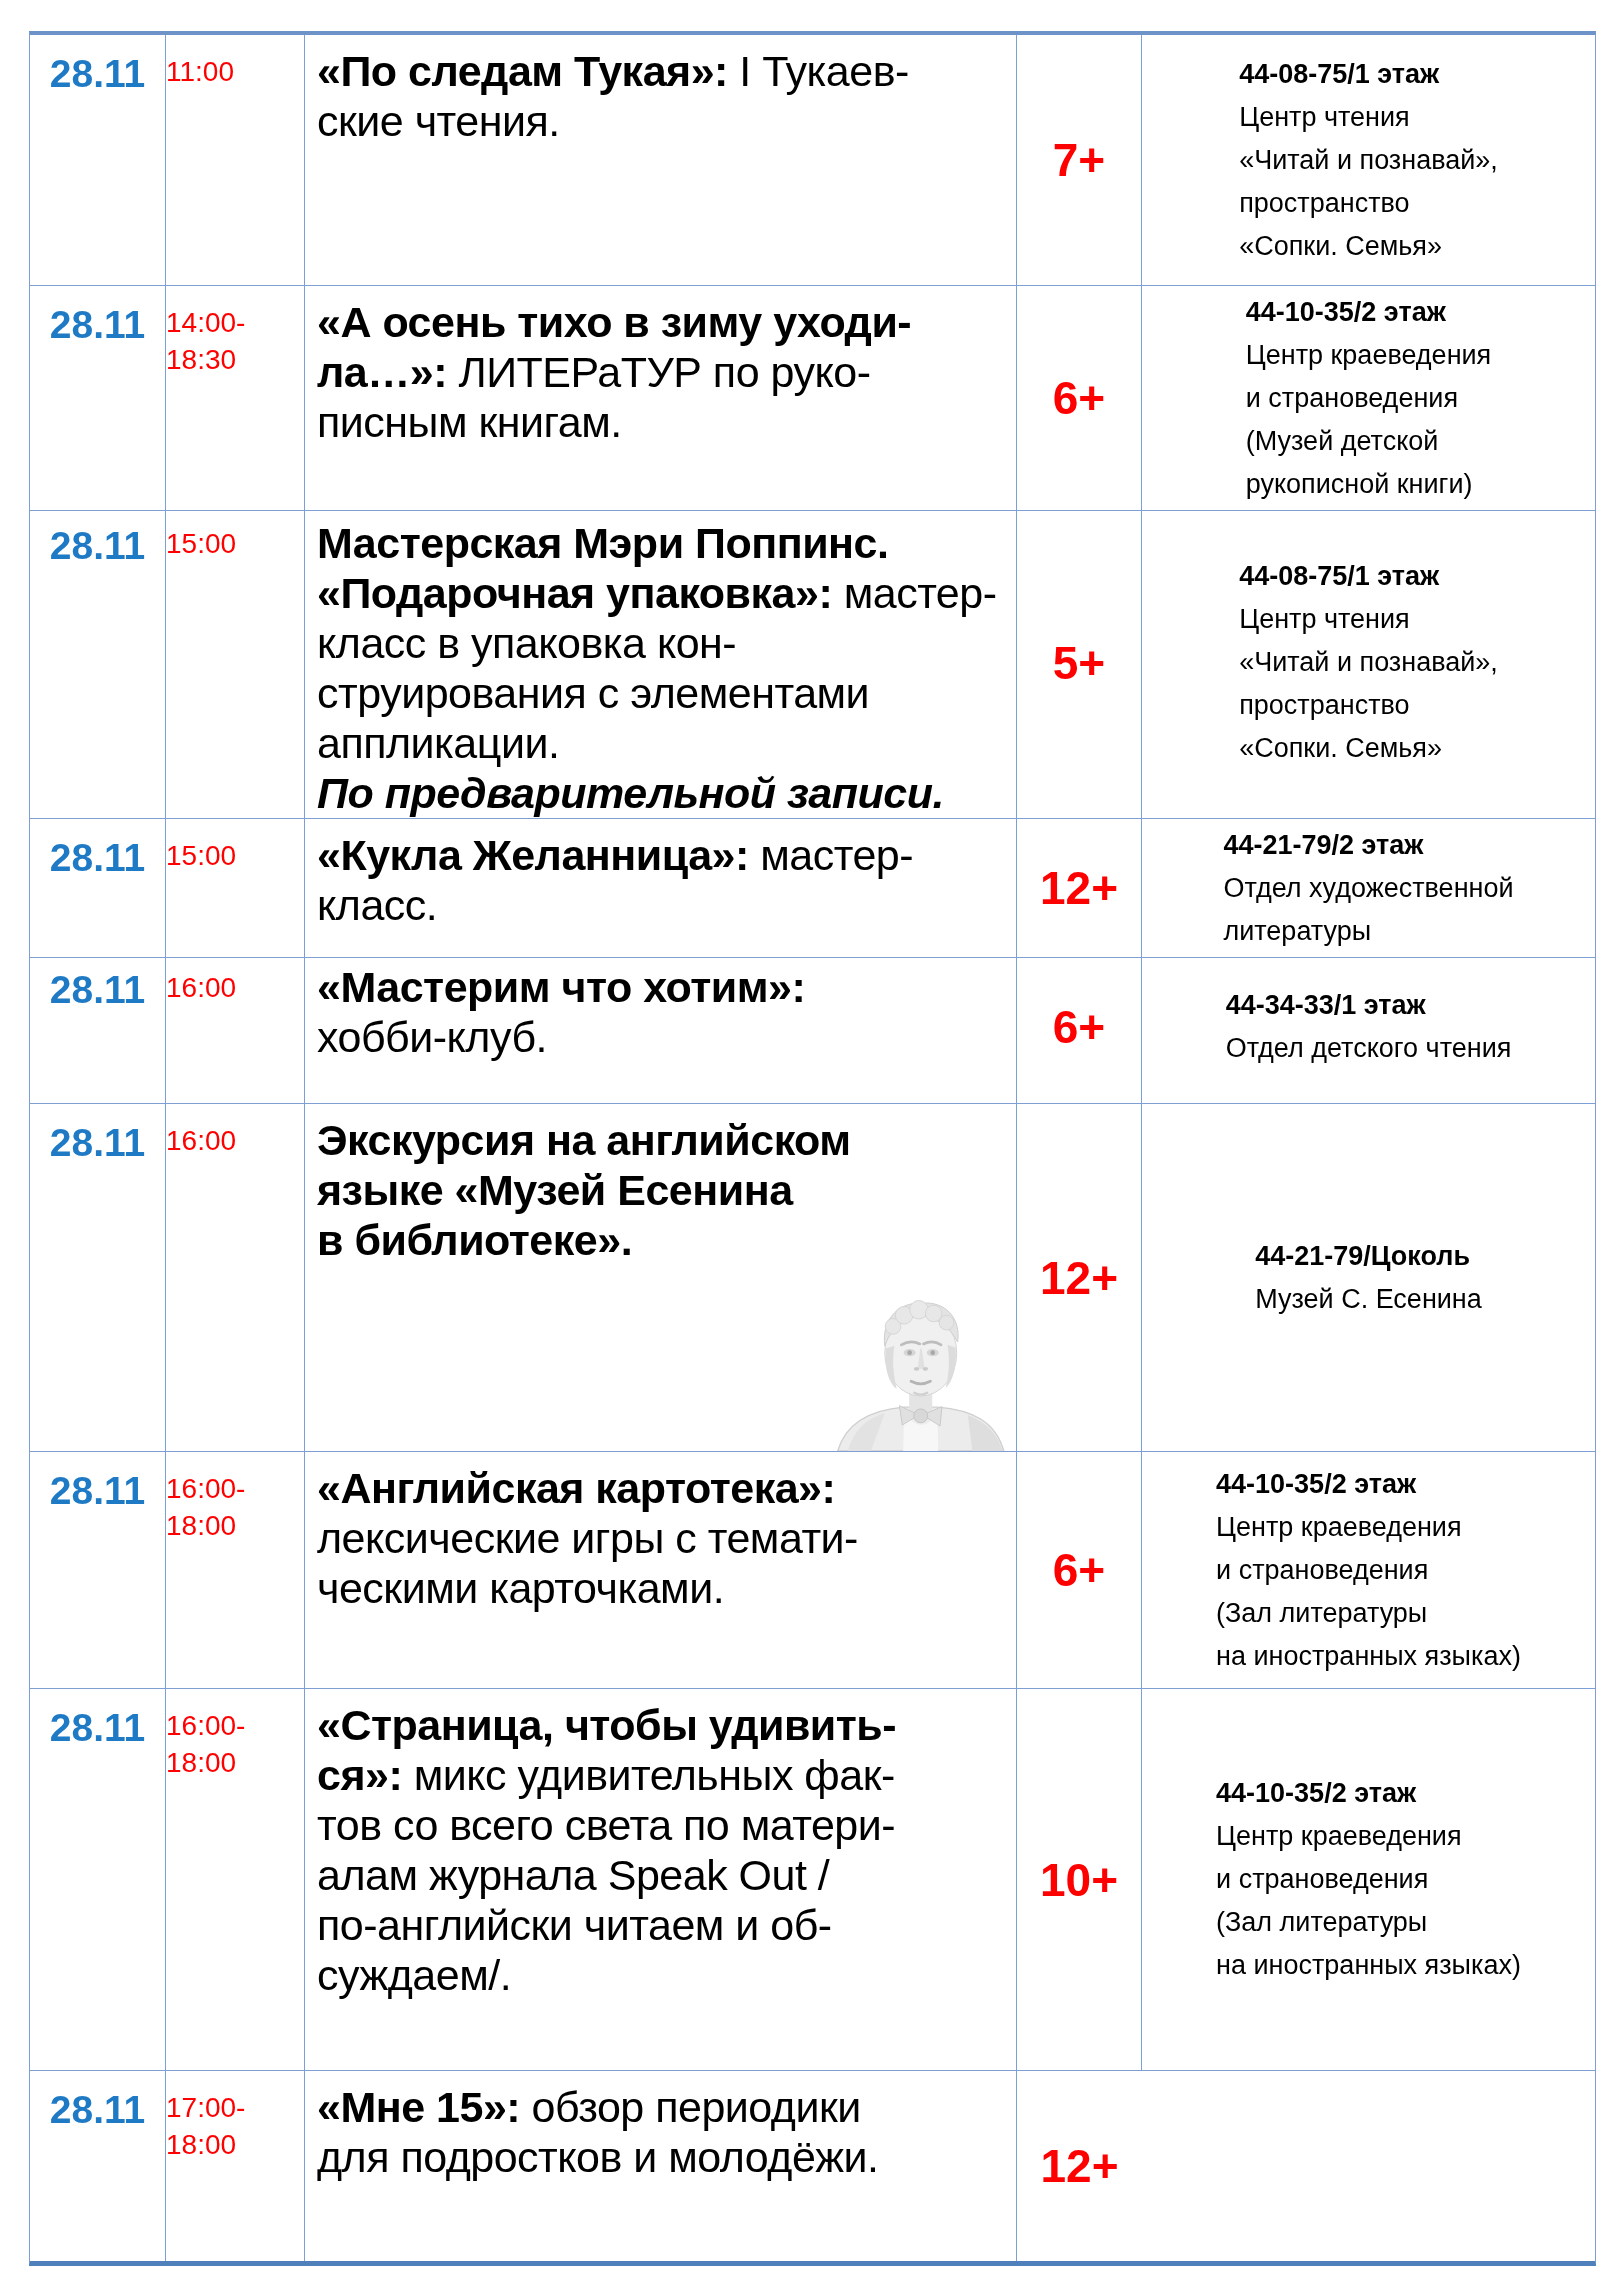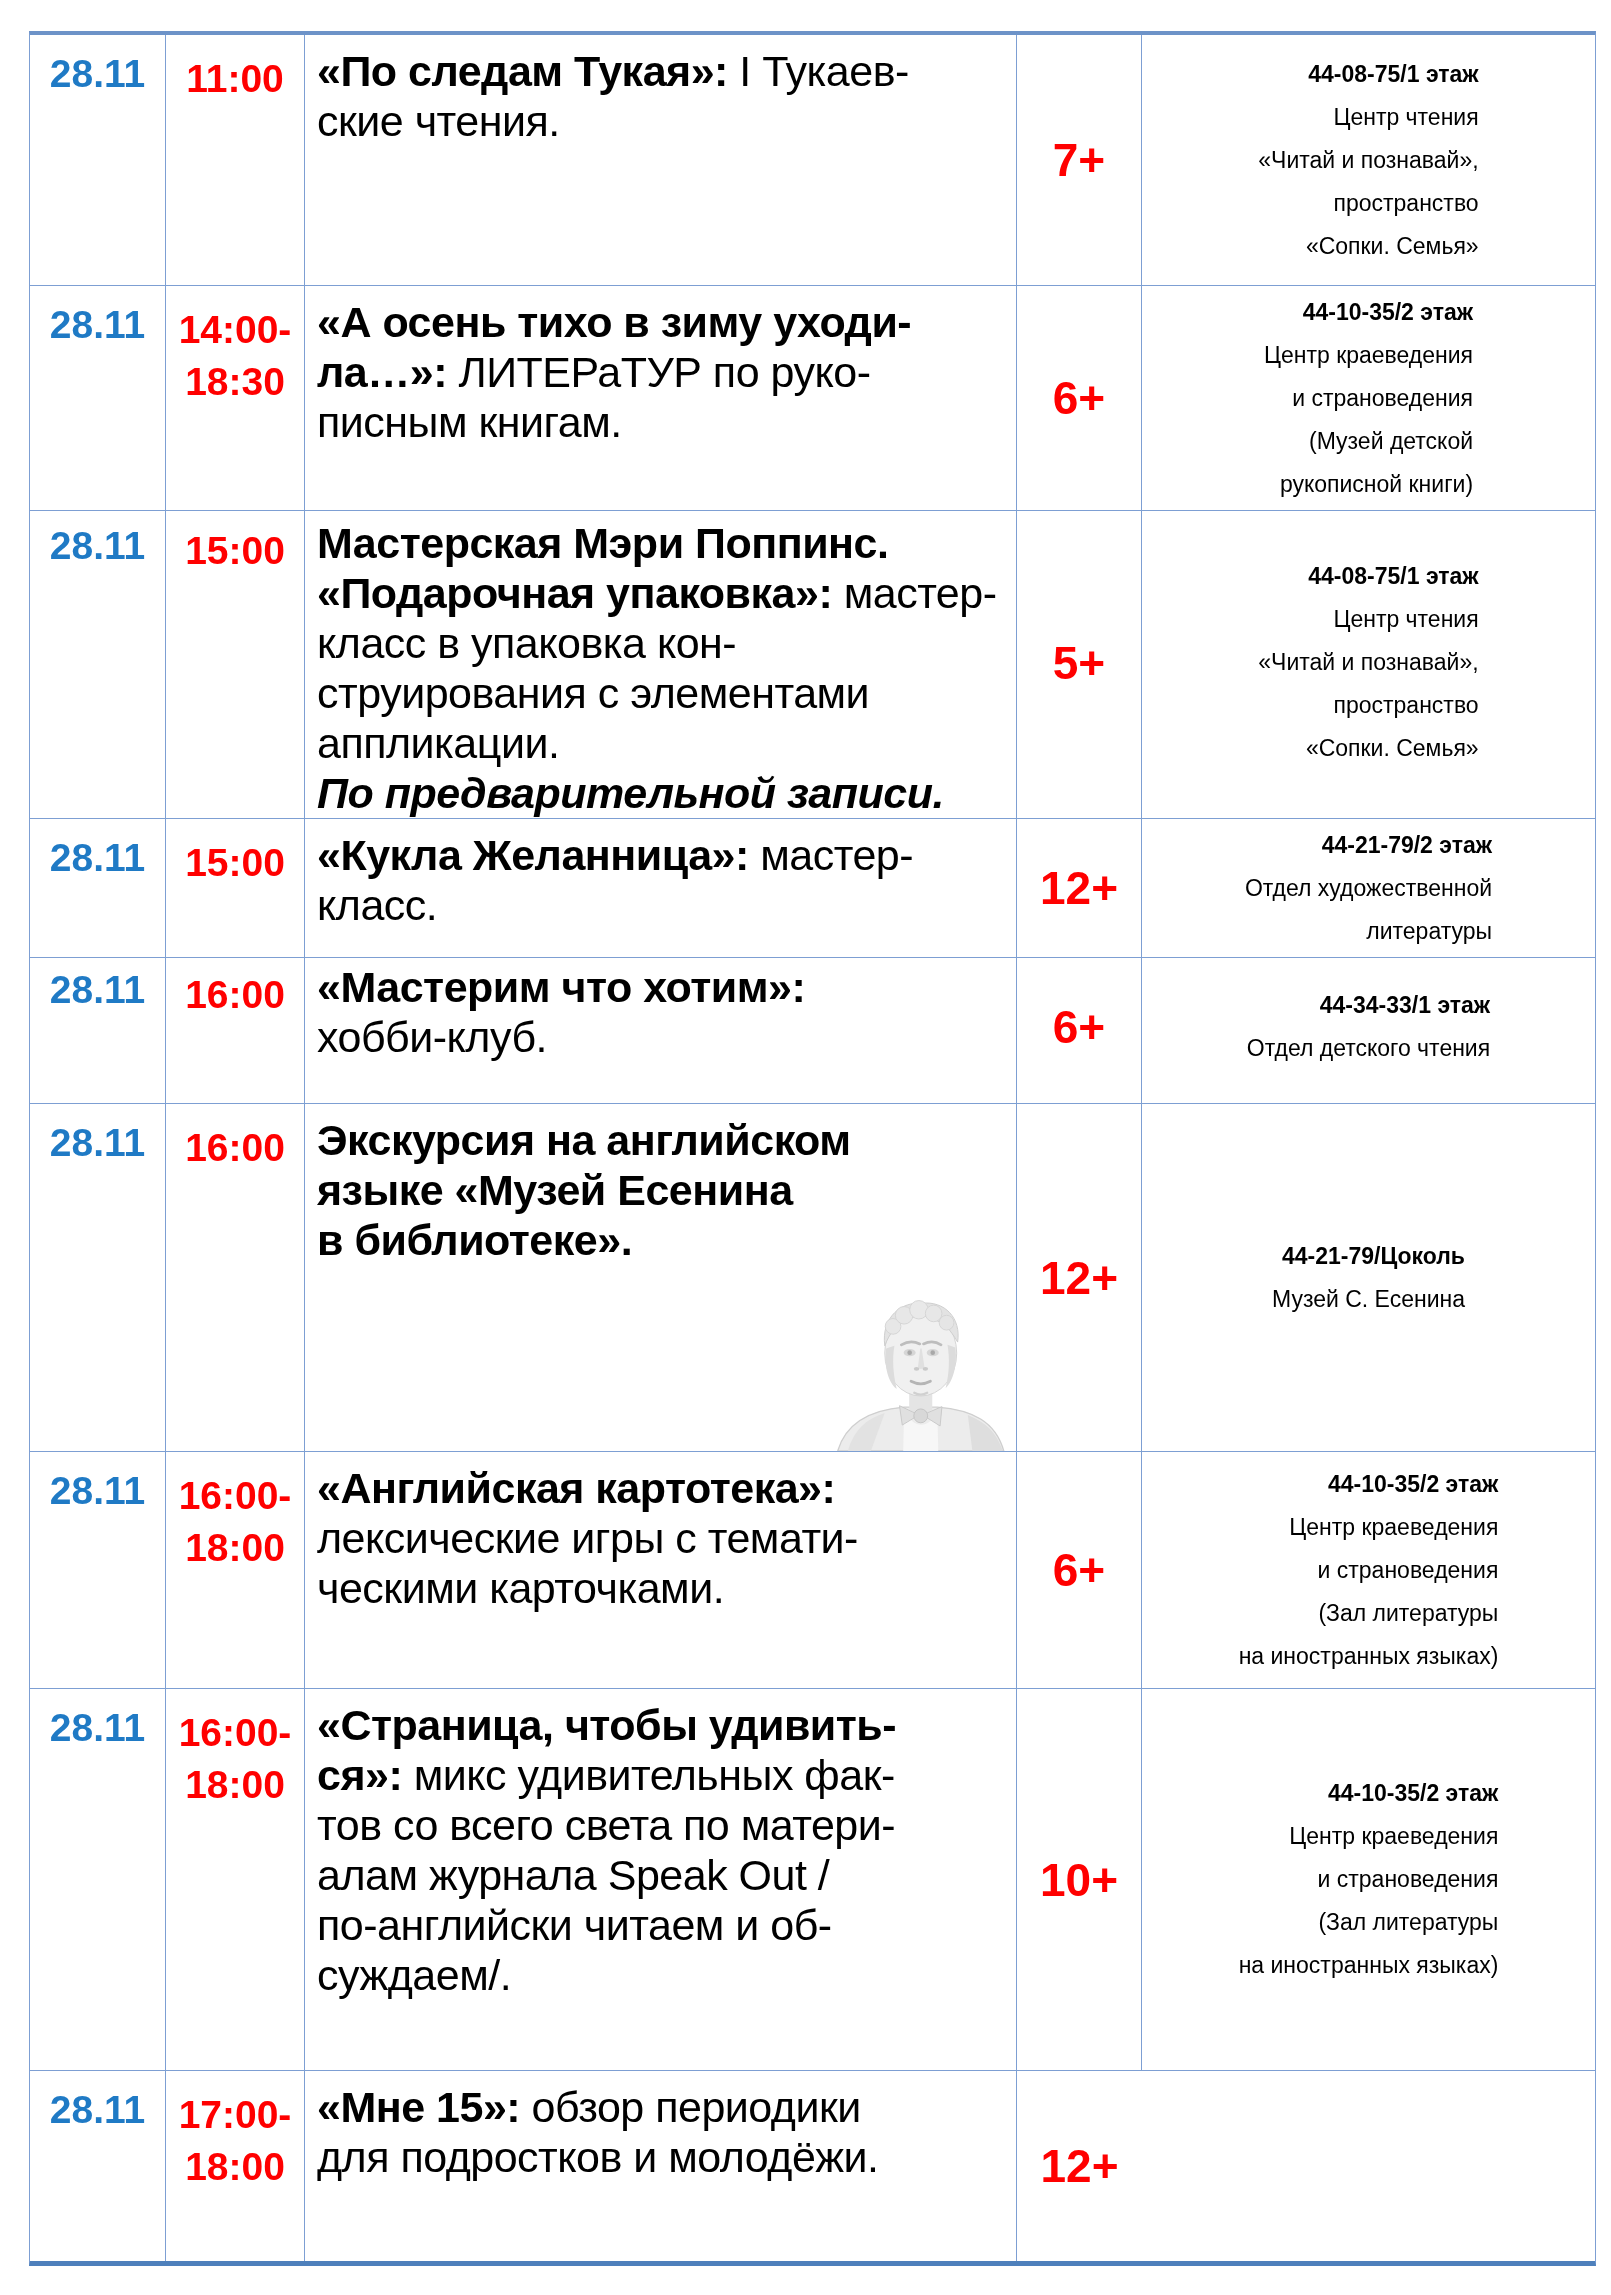--- a/index.html
+++ b/index.html
@@ -35,38 +35,38 @@
     overflow:visible;
   }
   .row:last-child .cell { border-bottom:none; }
   .cell:last-child { border-right:none; }
 
   .c-date {
     color:var(--blue); font-weight:bold; font-size:39px;
     text-align:center; padding-top:17.6px; line-height:1.1;
   }
   .c-time {
-    color:var(--red); font-weight:bold; font-size:39px;
-    text-align:center; padding-top:17.6px; line-height:1.35;
+    color:var(--red); font-weight:normal; font-size:28px;
+    padding-top:17.6px; line-height:1.35;
     white-space:pre-line;
   }
   .c-desc {
     font-size:43px; line-height:50px;
     padding:11px 7.4px 0 12px;
     position:relative;
     letter-spacing:-0.5px;
   }
   .para { white-space:pre-line; }
   .para + .para { margin-top:15px; }
   .c-age {
     color:var(--red); font-weight:bold; font-size:46px;
     display:flex; align-items:center; justify-content:center;
   }
   .c-loc {
-    font-size:23px; line-height:43px; text-align:right;
+    font-size:27px; line-height:43px; text-align:left;
     display:flex; align-items:center; justify-content:center;
     white-space:pre-line; padding:4.6px 5.5px;
   }
   .run-b  { font-weight:bold; }
   .run-r  { font-weight:normal; }
   .run-bi { font-weight:bold; font-style:italic; }
   .run-pb { font-weight:bold; color:var(--purple); }
   .run-pbi{ font-weight:bold; font-style:italic; color:var(--purple); }
 
   .statue {

